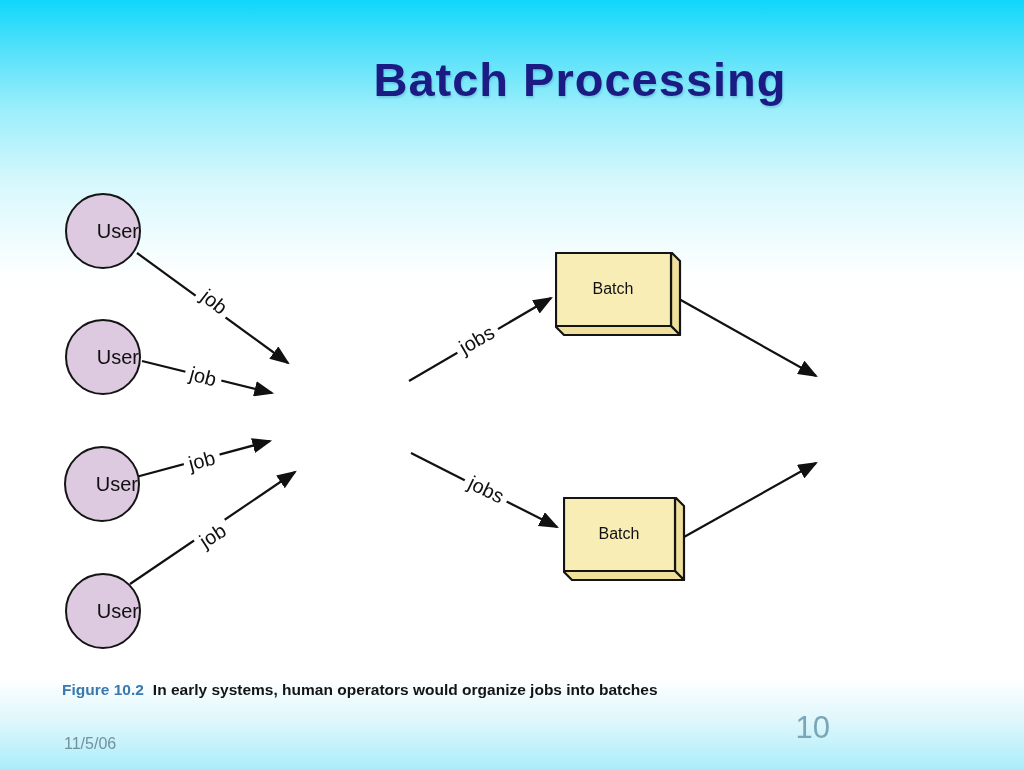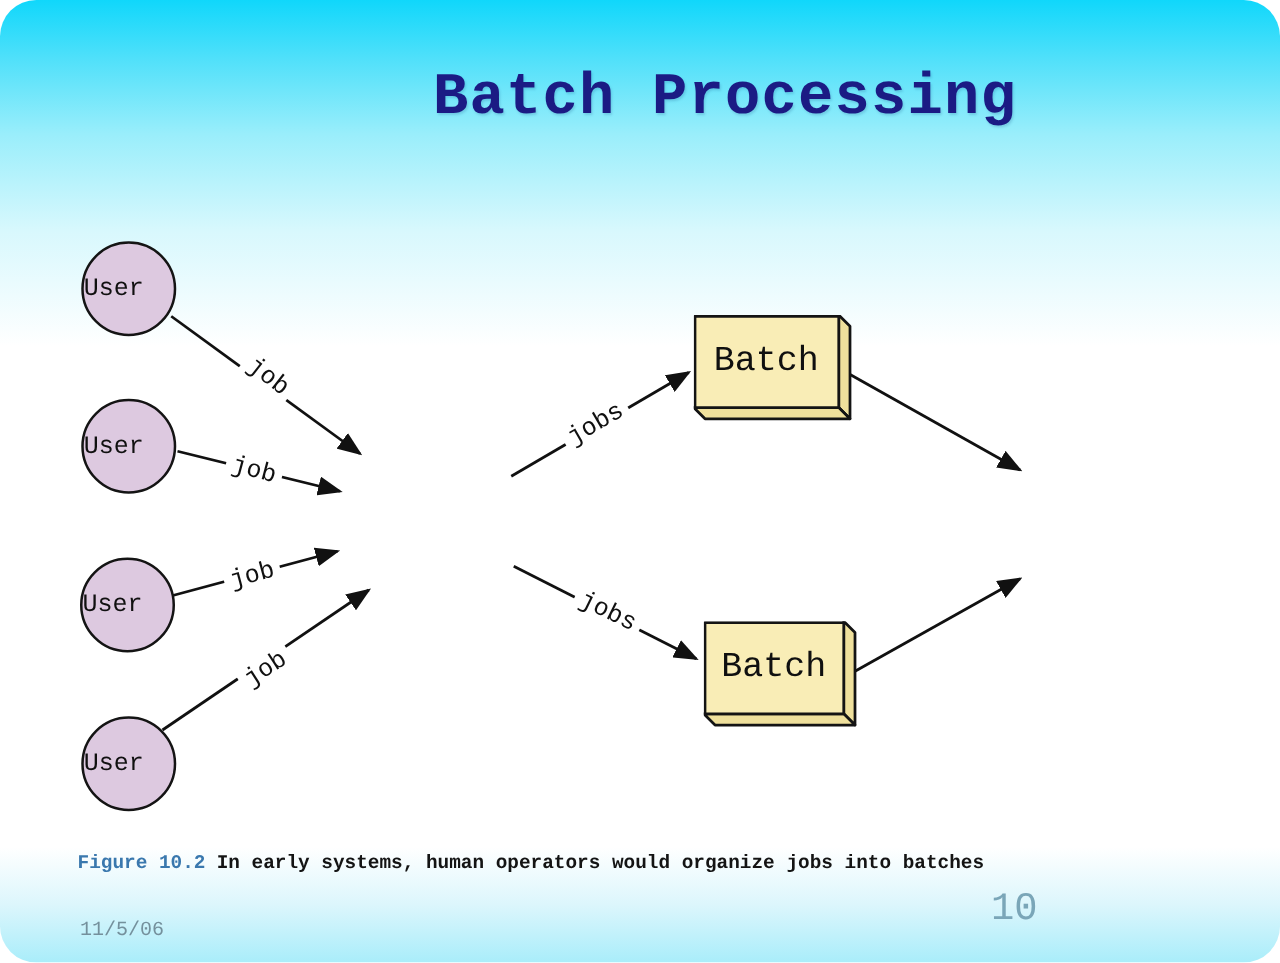--- a/index.html
+++ b/index.html
@@ -1,46 +1,45 @@
 <!DOCTYPE html>
 <html><head>
 <meta charset="utf-8">
 <style>
   html,body{margin:0;padding:0;}
   .slide{
     position:relative;
     width:1024px;height:770px;
     overflow:hidden;
-    font-family:Liberation Mono, monospace;
+    font-family:Liberation Sans, sans-serif;
     background:linear-gradient(to bottom,
       #10d7fb 0%, #4fe0fa 6%, #9aeefb 14%, #d8f8fd 24%,
       #ffffff 36%, #ffffff 88%, #dcf6fc 94%, #a9edfa 100%);
-    border-radius:29px;
   }
   .title{
     position:absolute; top:52px; left:136px; width:888px;
     margin:0; text-align:center;
     font-size:47px; font-weight:bold; letter-spacing:1px;
     color:#1b1b84;
     text-shadow:1px 2px 2px rgba(10,60,120,0.18);
   }
   .edges{position:absolute; left:0; top:0; width:1024px; height:770px;}
-  .node{position:absolute; display:flex; align-items:center; justify-content:flex-start;
+  .node{position:absolute; display:flex; align-items:center; justify-content:flex-end;
         color:#101010; font-size:20px;}
   .circle-node{border-radius:50%; border:2.4px solid #141414; box-sizing:border-box;}
   .user-node{background:#ddc9e0; width:76px; height:76px;}
   .operator-node{background:#d8dcb2; width:140px; height:140px;}
   .computer-node{background:#f8d6c2; border:2.4px solid #141414; box-sizing:border-box;
         width:138px; height:206px; font-size:17.5px;}
   .slab{position:absolute;}
   .slab svg{display:block;}
   .slab .slab-label{
     position:absolute; left:0; top:0; display:flex;
     align-items:center; justify-content:center;
-    color:#101010; font-size:28px;
+    color:#101010; font-size:16px;
   }
   .elabel{
     position:absolute; transform:translate(-50%,-50%);
     background:#ffffff; padding:0 5px;
     font-size:20px; color:#101010; white-space:nowrap;
   }
   .caption{
     position:absolute; left:62px; top:681px;
     font-size:15.5px; font-weight:bold; color:#141414;
   }

